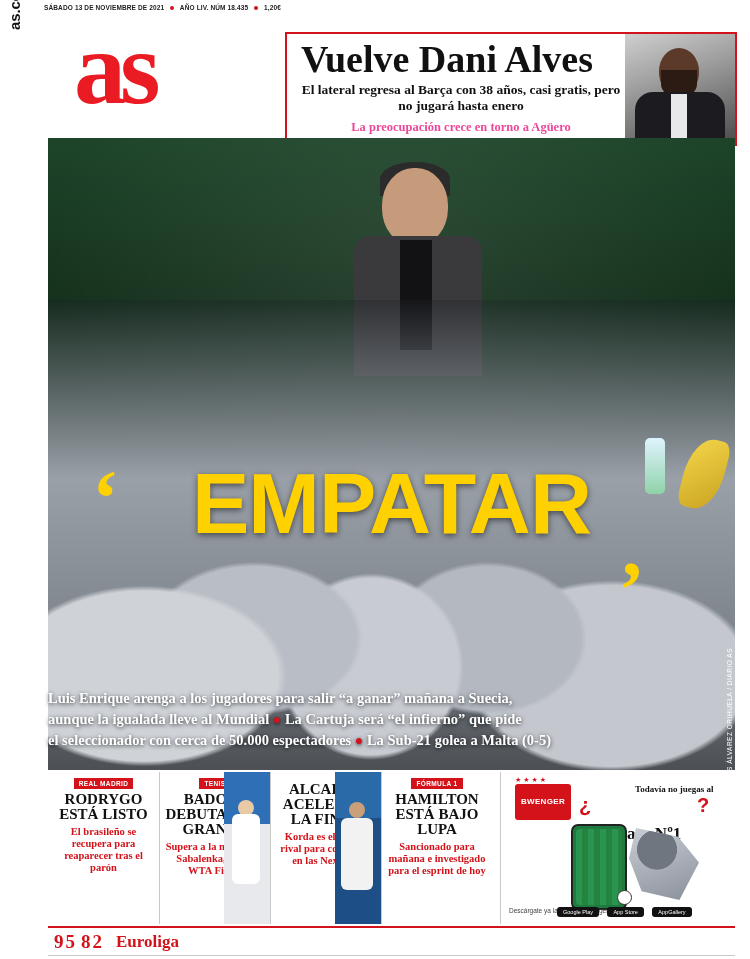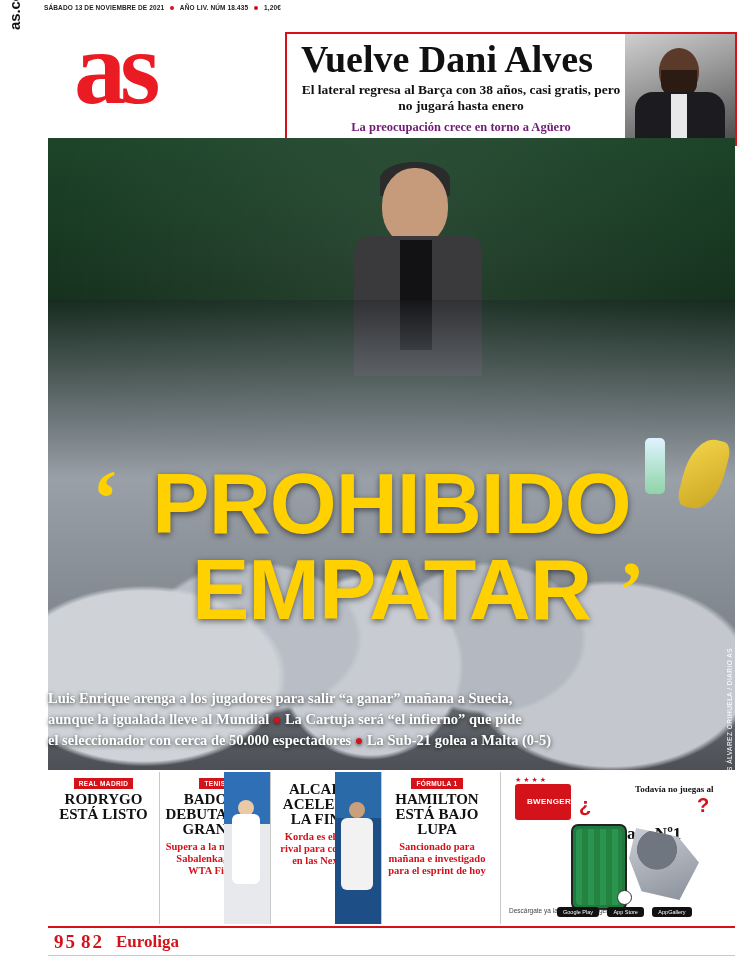--- a/index.html
+++ b/index.html
@@ -66,21 +66,21 @@
     margin:0;position:absolute;left:0;top:8px;width:320px;
     font-family:"Liberation Serif", serif;font-size:38px;line-height:34px;
     font-weight:bold;color:#111;text-align:center;
   }
   .topbox .sub{
     position:absolute;left:14px;top:48px;width:320px;text-align:center;
     font-family:"Liberation Serif", serif;font-size:13.5px;line-height:16px;color:#111;font-weight:bold;
   }
   .topbox .kicker{
     position:absolute;left:14px;top:86px;width:320px;text-align:center;
-    font-family:"Liberation Serif", serif;font-size:12.5px;line-height:15px;color:#701a75;font-weight:bold;
+    font-family:"Liberation Serif", serif;font-size:12.5px;line-height:15px;color:#ec4899;font-weight:bold;
   }
 
   
   .mainphoto{
     position:absolute;left:48px;top:138px;width:687px;height:632px;
     background:#14301f;overflow:hidden;
   }
   .pitch{
     position:absolute;inset:0;
     background:
@@ -178,21 +178,21 @@
   .thumb.tennis2 .fig{position:absolute;left:6px;top:46px;width:32px;height:72px;background:#f2f2f2;border-radius:6px;}
   .thumb.tennis2 .hd{position:absolute;left:14px;top:30px;width:16px;height:16px;border-radius:50%;background:#caa07a;}
 
   
   .promo{
     position:absolute;left:452px;top:0;width:235px;height:152px;background:#fff;
     border-left:1px solid #c9c9c9;overflow:hidden;
   }
   .promo .bw-logo{
     position:absolute;left:14px;top:12px;width:56px;height:36px;background:#d3121a;border-radius:3px;
-    color:#fff;font-size:8px;font-weight:bold;text-align:right;line-height:36px;letter-spacing:.04em;
+    color:#fff;font-size:8px;font-weight:bold;text-align:center;line-height:36px;letter-spacing:.04em;
   }
   .promo .stars{position:absolute;left:14px;top:4px;font-size:7px;color:#d3121a;letter-spacing:2px;}
   .promo .t1{
     position:absolute;left:86px;top:12px;font-size:9px;color:#111;font-weight:bold;
     font-family:"Liberation Serif",serif;
     margin-left:48px;
   }
   .promo .t2{
     position:absolute;left:78px;top:22px;font-size:17px;color:#111;font-weight:bold;
     font-family:"Liberation Serif",serif;
@@ -283,21 +283,20 @@
       <div class="c-shirt"></div>
     </div>
     <div class="huddle"></div>
     <div class="bottle"></div>
     <div class="banana"></div>
     <div class="photo-credit">JESÚS ÁLVAREZ ORIHUELA / DIARIO AS</div>
   </div>
 
   <div class="quote-open">‘</div>
   <div class="headline">
-    <div class="l1">PROHIBIDO</div>
     <div class="l2">EMPATAR</div>
   </div>
   <div class="quote-close">’</div>
 
   <div class="subhead">
     <span>Luis Enrique arenga a los jugadores para salir “a ganar” mañana a Suecia,</span><br>
     <span>aunque la igualada lleve al Mundial</span>
     <span class="bullet">●</span>
     <span>La Cartuja será “el infierno” que pide</span><br>
     <span>el seleccionador con cerca de 50.000 espectadores</span>
@@ -306,20 +305,21 @@
   </div>
 
   <div class="lower">
     <div class="cols">
 
       <div class="col">
         <div style="text-align:center;">
           <span class="tag">REAL MADRID</span>
         </div>
         <h3>RODRYGO ESTÁ LISTO</h3>
+        <p>El brasileño se recupera para reaparecer tras el parón</p>
       </div>
 
       <div class="col">
         <div class="thumb tennis1">
           <div class="hd"></div>
           <div class="fig"></div>
         </div>
         <div style="text-align:center;">
           <span class="tag">TENIS</span>
         </div>

